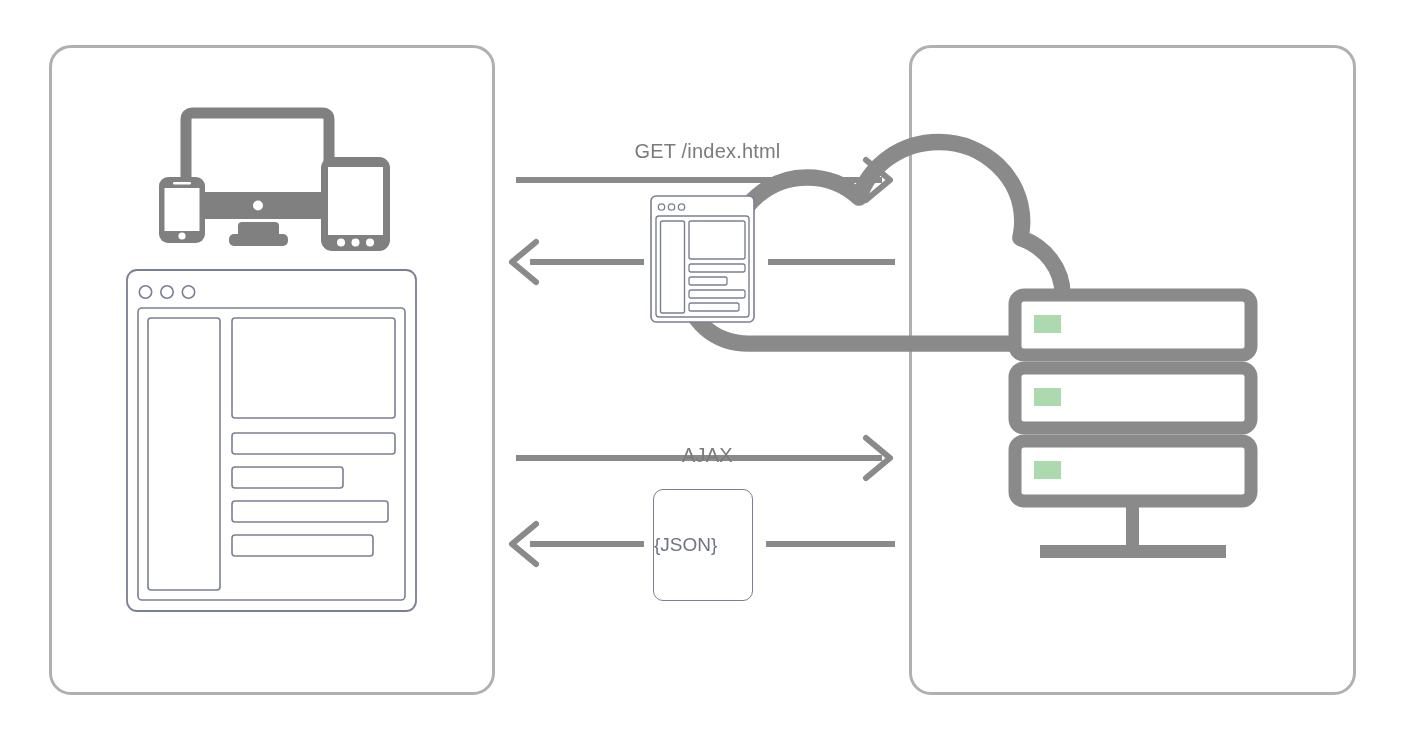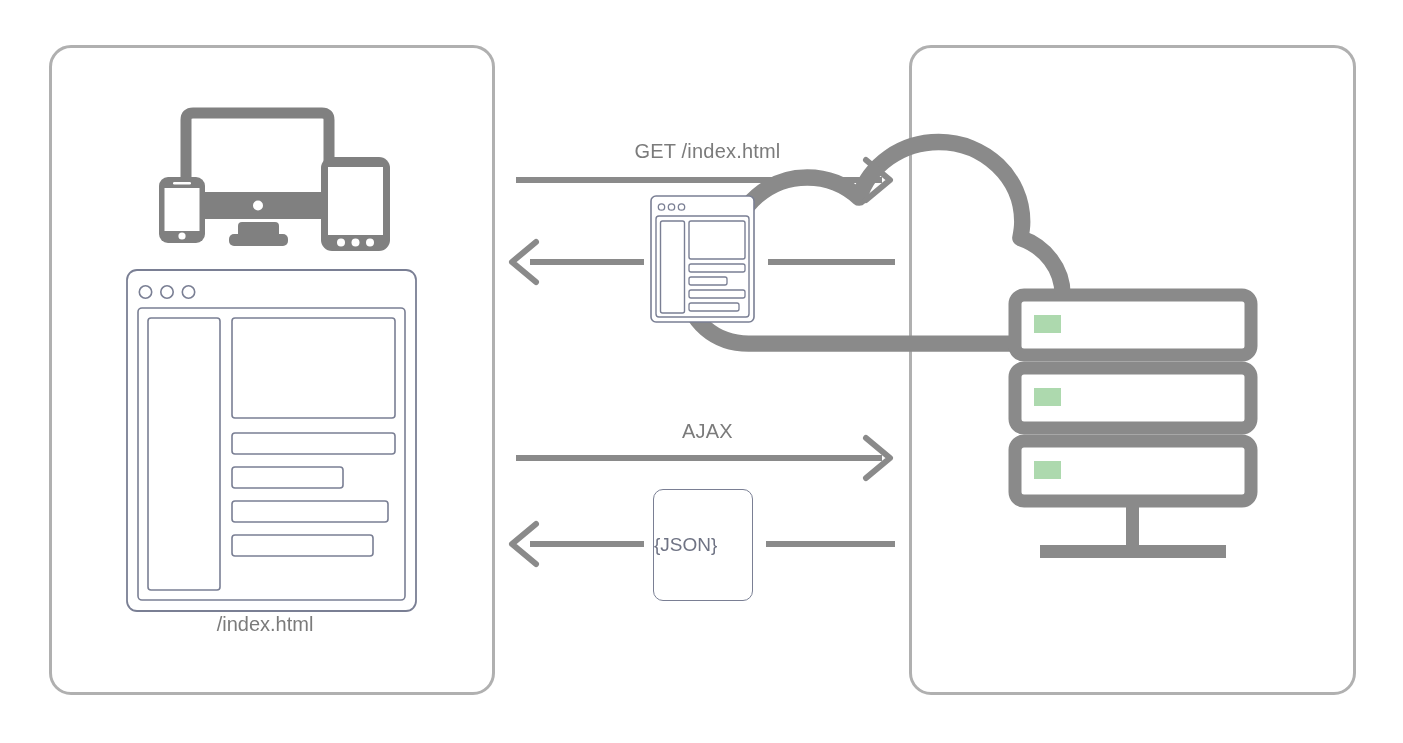--- a/index.html
+++ b/index.html
@@ -38,21 +38,21 @@
   .flow-label {
     position: absolute;
     color: #7b7b7b;
     font-size: 20px;
     font-family: "Liberation Sans", sans-serif;
     letter-spacing: 0.2px;
     white-space: nowrap;
     text-align: center;
   }
   #get-label { left: 520px; top: 140px; width: 375px; }
-  #ajax-label { left: 520px; top: 420px; width: 375px; }
+  #ajax-label { left: 520px; top: 444px; width: 375px; }
 
   #index-html-label {
     position: absolute;
     left: 110px;
     top: 613px;
     width: 310px;
     text-align: center;
     color: #7b7b7b;
     font-size: 20px;
     font-family: "Liberation Sans", sans-serif;
@@ -213,15 +213,14 @@
   </svg>
 
   <div class="flow-label" id="get-label">GET /index.html</div>
 
   <div class="flow-label" id="ajax-label">AJAX</div>
 
   <div id="json-box">
     <span class="json-text">{JSON}</span>
   </div>
 
-  <div id="index-html-label">/index.html</div>
 
 </div>
 
 </body></html>

